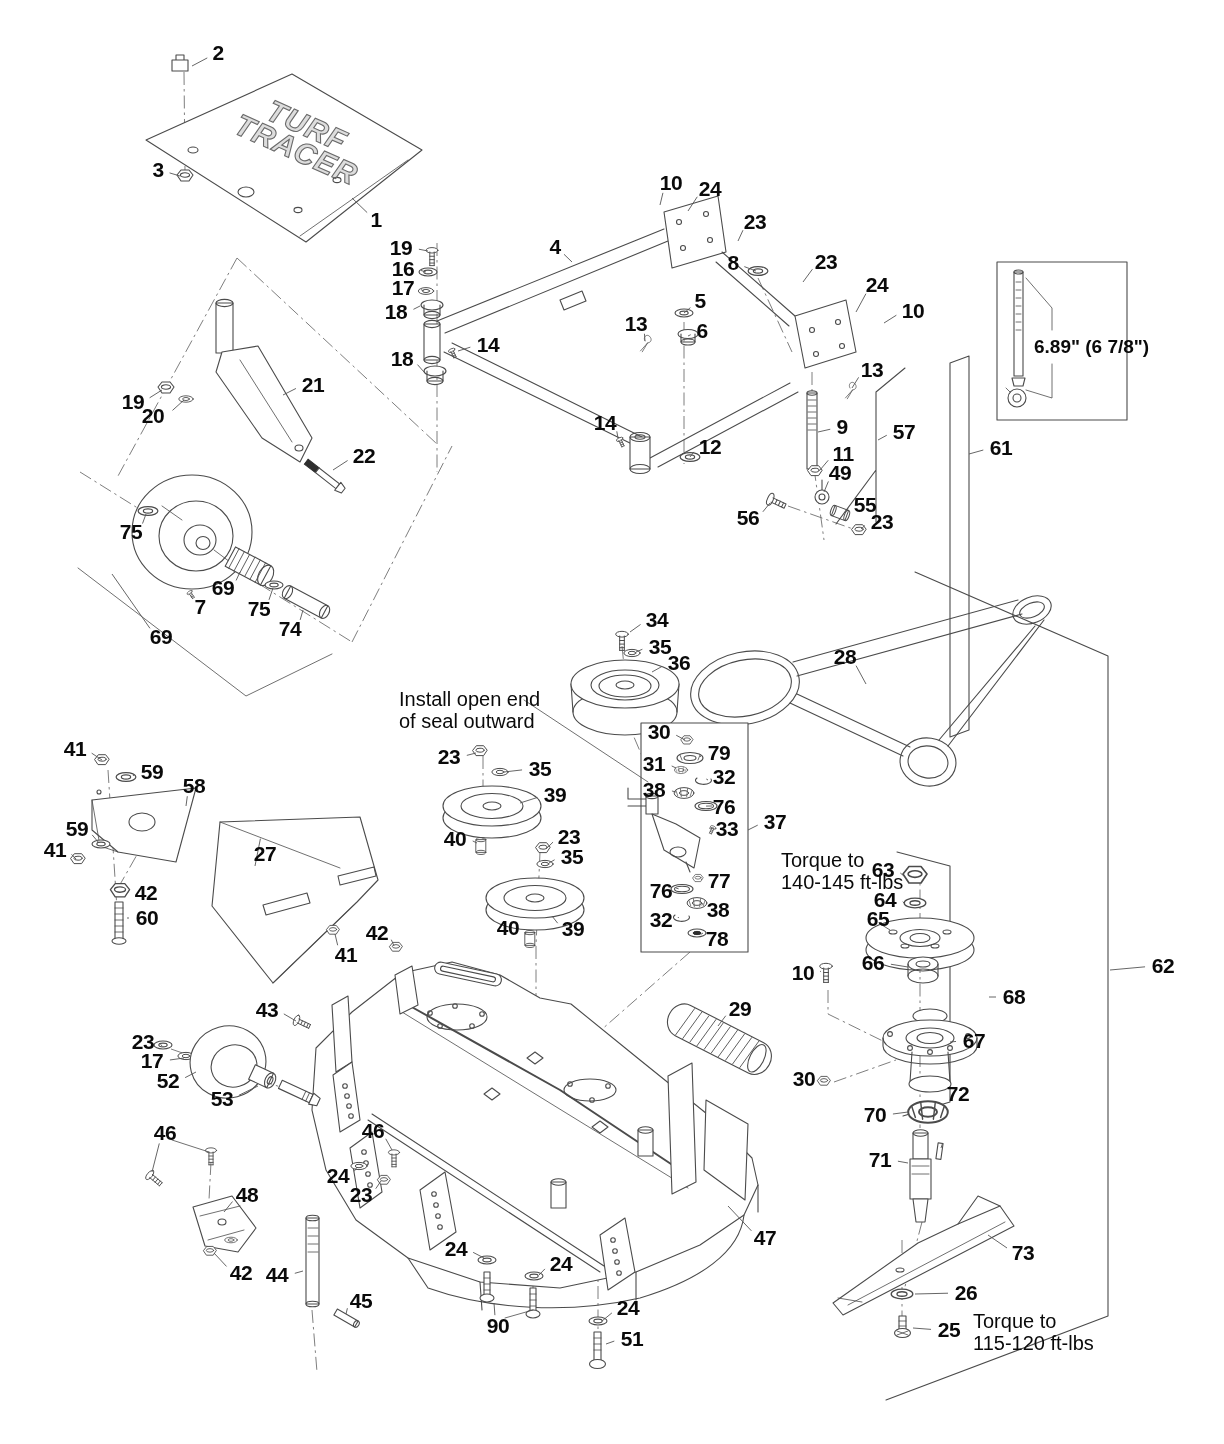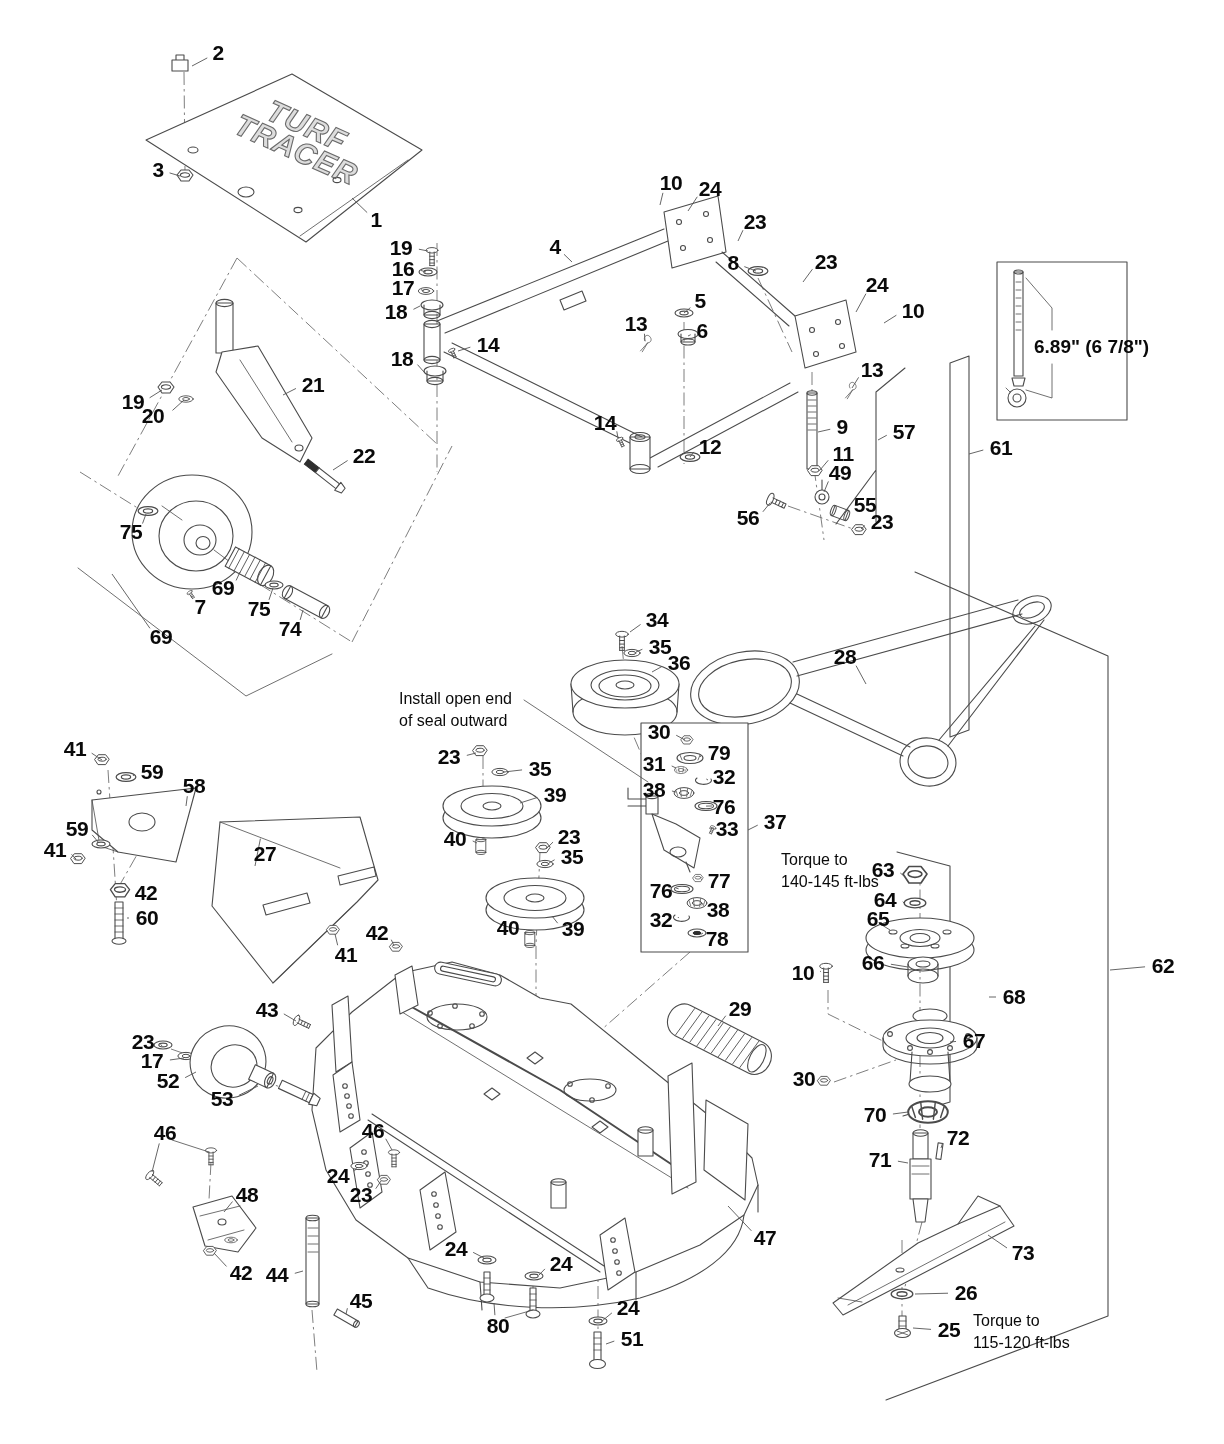--- a/index.html
+++ b/index.html
@@ -8,21 +8,21 @@
   svg.art{position:absolute;left:0;top:0;}
   .ln{fill:none;stroke:#4b4b4b;stroke-width:1.1;stroke-linejoin:round;stroke-linecap:round;}
   .fw{fill:#ffffff;}
   .thk{stroke-width:2;}
   .thin{stroke-width:0.8;}
   .dd{fill:none;stroke:#6f6f6f;stroke-width:0.9;stroke-dasharray:13 4 2.5 4;}
   .dk{fill:#2e2e2e;stroke:#2e2e2e;}
   #leaders line{stroke:#555;stroke-width:0.9;}
   .callout{position:absolute;transform:translate(-50%,-50%);font-weight:bold;
            font-size:21px;letter-spacing:-0.5px;color:#0a0a0a;white-space:nowrap;}
-  .note{position:absolute;font-size:16px;line-height:22px;color:#0a0a0a;white-space:nowrap;}
+  .note{position:absolute;font-size:20px;line-height:22px;color:#0a0a0a;white-space:nowrap;}
   .note.bold{font-weight:600;font-size:19px;}
   .logo{position:absolute;left:236px;top:112px;transform:rotate(24deg);
         font-weight:bold;font-style:italic;font-size:30px;line-height:26px;
         letter-spacing:1px;color:rgba(120,120,120,0.25);
         -webkit-text-stroke:1.1px #6a6a6a;text-align:center;}
 </style>
 </head>
 <body>
 
 <div class="stage">
@@ -715,21 +715,21 @@
       <div class="callout" style="left: 740px; top: 1009px;">29</div>
       <div class="callout" style="left: 883px; top: 870px;">63</div>
       <div class="callout" style="left: 885px; top: 900px;">64</div>
       <div class="callout" style="left: 862px; top: 919px; margin-left: 16px;">65</div>
       <div class="callout" style="left: 873px; top: 963px;">66</div>
       <div class="callout" style="left: 803px; top: 973px;">10</div>
       <div class="callout" style="left: 1014px; top: 997px;">68</div>
       <div class="callout" style="left: 974px; top: 1041px;">67</div>
       <div class="callout" style="left: 804px; top: 1079px;">30</div>
       <div class="callout" style="left: 875px; top: 1115px;">70</div>
-      <div class="callout" style="left: 958px; top: 1138px;">72</div>
+      <div class="callout" style="left: 958px; top: 1094px;">72</div>
       <div class="callout" style="left: 880px; top: 1160px;">71</div>
       <div class="callout" style="left: 1163px; top: 966px;">62</div>
       <div class="callout" style="left: 1023px; top: 1253px;">73</div>
       <div class="callout" style="left: 966px; top: 1293px;">26</div>
       <div class="callout" style="left: 949px; top: 1330px;">25</div>
       <div class="callout" style="left: 765px; top: 1238px;">47</div>
       <div class="callout" style="left: 75px; top: 749px;">41</div>
       <div class="callout" style="left: 152px; top: 772px;">59</div>
       <div class="callout" style="left: 194px; top: 786px;">58</div>
       <div class="callout" style="left: 77px; top: 829px;">59</div>
@@ -747,18 +747,18 @@
       <div class="callout" style="left: 165px; top: 1133px;">46</div>
       <div class="callout" style="left: 373px; top: 1131px;">46</div>
       <div class="callout" style="left: 247px; top: 1195px;">48</div>
       <div class="callout" style="left: 338px; top: 1176px;">24</div>
       <div class="callout" style="left: 361px; top: 1195px;">23</div>
       <div class="callout" style="left: 241px; top: 1273px;">42</div>
       <div class="callout" style="left: 277px; top: 1275px;">44</div>
       <div class="callout" style="left: 361px; top: 1301px;">45</div>
       <div class="callout" style="left: 456px; top: 1249px;">24</div>
       <div class="callout" style="left: 561px; top: 1264px;">24</div>
-      <div class="callout" style="left: 498px; top: 1326px;">80</div>
+      <div class="callout" style="left: 498px; top: 1326px;">90</div>
       <div class="callout" style="left: 628px; top: 1308px;">24</div>
       <div class="callout" style="left: 632px; top: 1339px;">51</div>
     </div>
 
 </div>
 
 </body></html>

